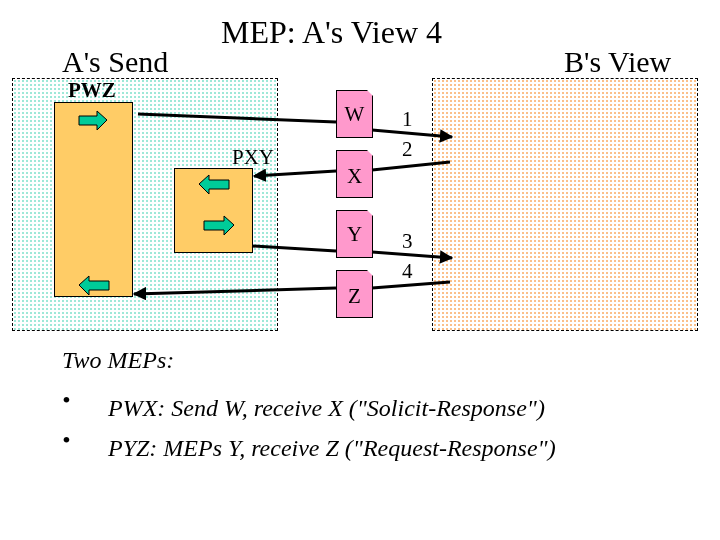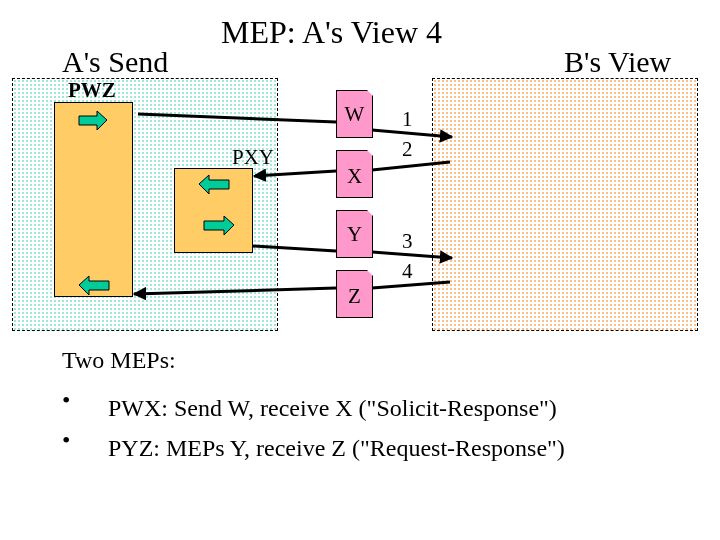--- a/index.html
+++ b/index.html
@@ -36,21 +36,21 @@
     #msg-y { left: 336px; top: 210px; }
     #msg-y span { top: 12px; }
     #msg-z { left: 336px; top: 270px; }
     #msg-z span { top: 14px; }
     .num { font-size: 21px; line-height: 22px; }
     #num-1 { left: 402px; top: 108px; }
     #num-2 { left: 402px; top: 138px; }
     #num-3 { left: 402px; top: 230px; }
     #num-4 { left: 402px; top: 260px; }
     svg.overlay { position: absolute; left: 0; top: 0; }
-    .caption { left: 62px; top: 340px; font-size: 24px; line-height: 40px; }
+    .caption { left: 62px; top: 340px; font-size: 24px; line-height: 40px; font-style: italic; }
     .bullet-row { position: relative; height: 40px; white-space: nowrap; }
     .bullet { position: absolute; left: 0; top: 0; }
     .bullet-text { position: absolute; left: 46px; top: 8px; }
   </style>
 </head>
 <body>
 
 <div class="abs title">MEP: A's View 4</div>
 <div class="abs view-label" id="a-view-label">A's Send</div>
 <div class="abs view-label" id="b-view-label">B's View</div>

